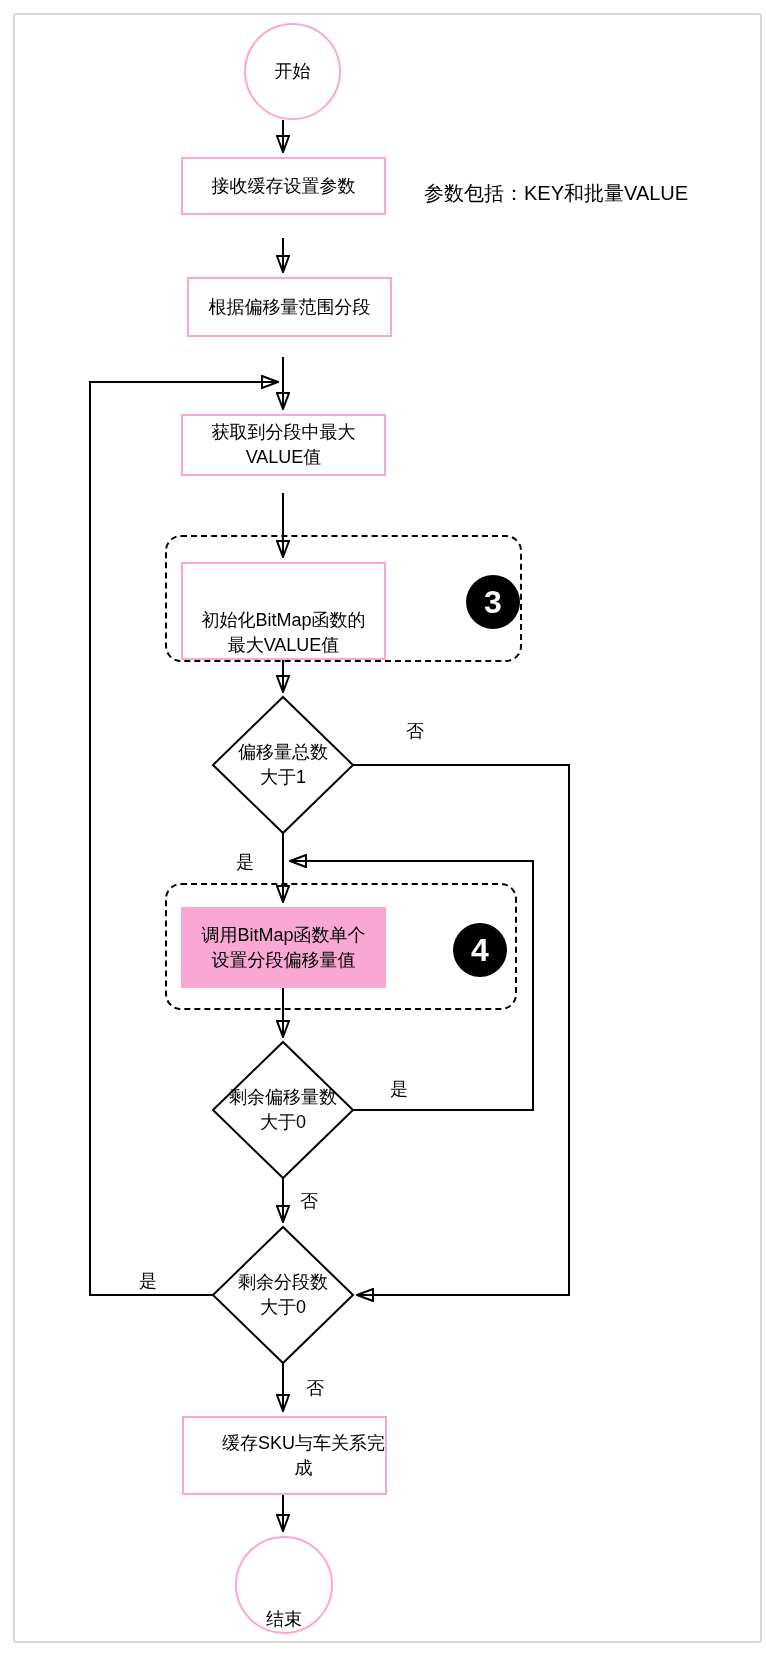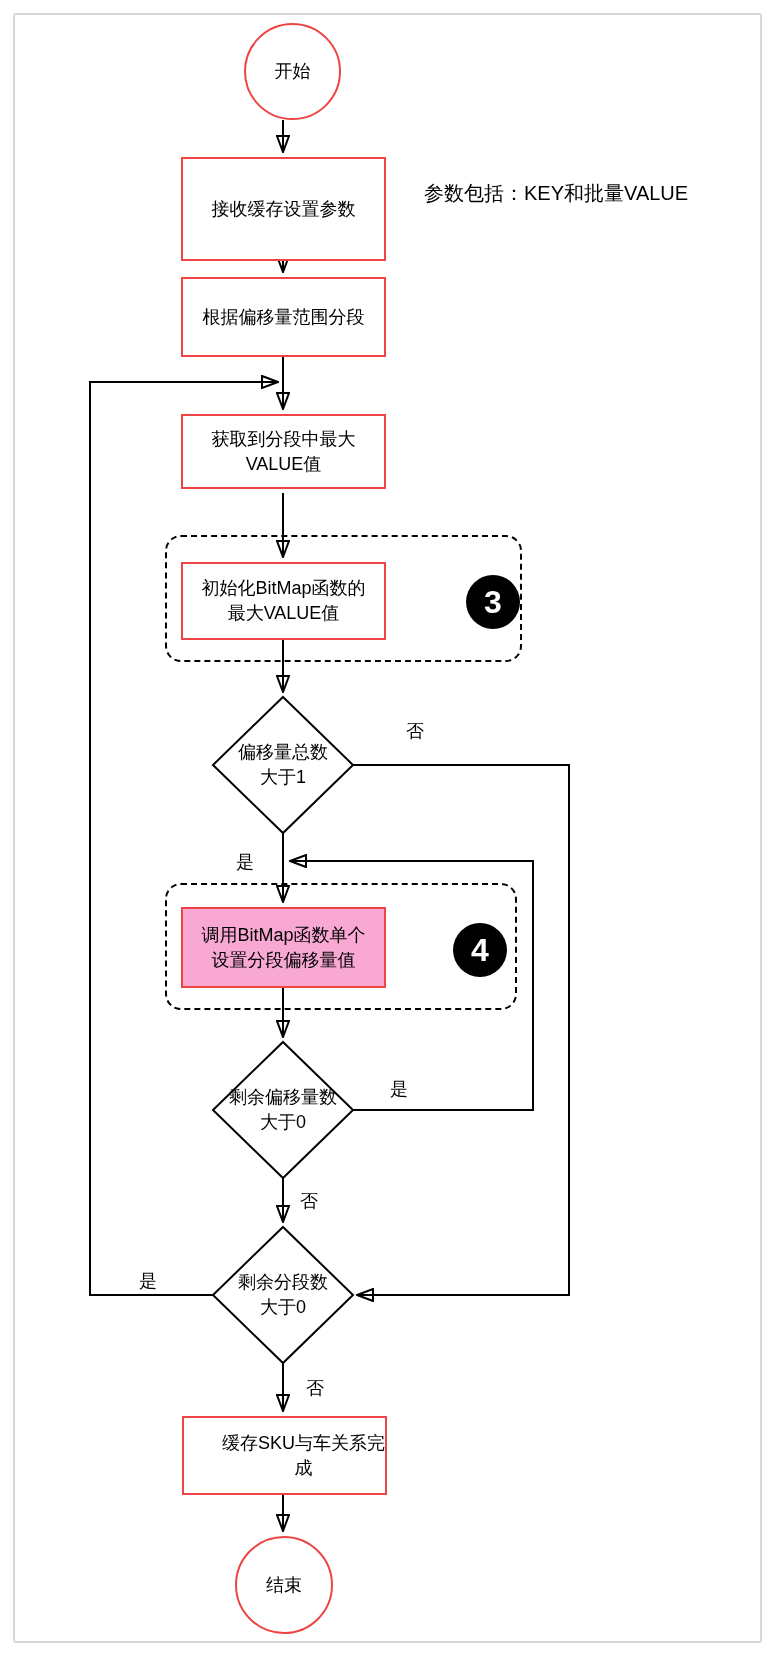--- a/index.html
+++ b/index.html
@@ -9,21 +9,21 @@
   }
   .frame{
     position:absolute;left:13px;top:13px;width:745px;height:1626px;
     border:2px solid #d7d7d7;border-radius:3px;pointer-events:none;
   }
   .wires{position:absolute;left:0;top:0;}
   .wires path{stroke:#000;stroke-width:2;fill:none;}
   .wires polygon{fill:#fff;stroke:#000;stroke-width:2;}
   .node{
     position:absolute;display:flex;align-items:center;justify-content:center;
-    background:#fff;border:2px solid #ef4444;box-sizing:border-box;
+    background:#fff;border:2px solid #f9a8d4;box-sizing:border-box;
     text-align:center;font-size:18px;line-height:1.38;white-space:pre-line;
   }
   .terminal{border-radius:50%;}
   .proc{width:205px;}
   .gray{background:#f9a8d4;}
   .dashed-group{
     position:absolute;border:2px dashed #000;border-radius:16px;
     box-sizing:border-box;background:transparent;
   }
   .badge{
@@ -73,35 +73,35 @@
   </svg>
 
   <div class="frame"></div>
 
   <div class="dashed-group" style="left:165px;top:535px;width:357px;height:127px;"></div>
   <div class="dashed-group" style="left:165px;top:883px;width:352px;height:127px;"></div>
 
   <div class="node terminal" style="left:244px;top:23px;width:97px;height:97px;">
     <span>开始</span>
   </div>
-  <div class="node terminal" style="left:235px;top:1536px;width:98px;height:98px;">
+  <div class="node terminal" style="left:235px;top:1536px;width:98px;height:98px;align-items:flex-end;">
     <span>结束</span>
   </div>
 
-  <div class="node proc" style="left:181px;top:157px;height:104px;">
+  <div class="node proc" style="left:181px;top:157px;height:58px;">
     <span class="node-label">接收缓存设置参数</span>
   </div>
-  <div class="node proc" style="left:181px;top:277px;height:80px;">
+  <div class="node proc" style="left:187px;top:277px;height:60px;">
     <span class="node-label">根据偏移量范围分段</span>
   </div>
-  <div class="node proc" style="left:181px;top:414px;height:75px;">
+  <div class="node proc" style="left:181px;top:414px;height:62px;">
     <span class="node-label">获取到分段中最大
 VALUE值</span>
   </div>
-  <div class="node proc" style="left:181px;top:562px;height:78px;">
+  <div class="node proc" style="left:181px;top:562px;height:98px;align-items:flex-end;">
     <span class="node-label">初始化BitMap函数的
 最大VALUE值</span>
   </div>
   <div class="node proc gray" style="left:181px;top:907px;height:81px;">
     <span class="node-label">调用BitMap函数单个
 设置分段偏移量值</span>
   </div>
   <div class="node proc" style="left:182px;top:1416px;height:79px;justify-content:flex-end;">
     <span class="node-label">缓存SKU与车关系完
 成</span>

